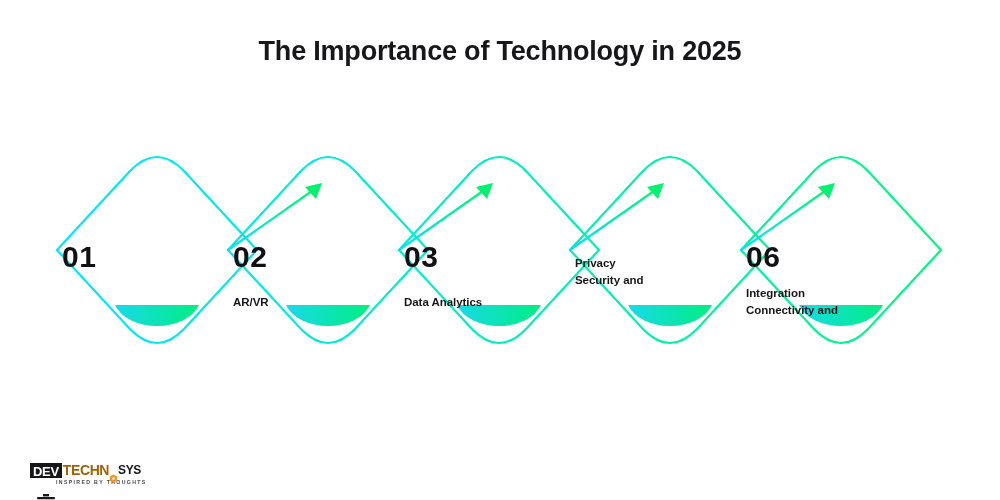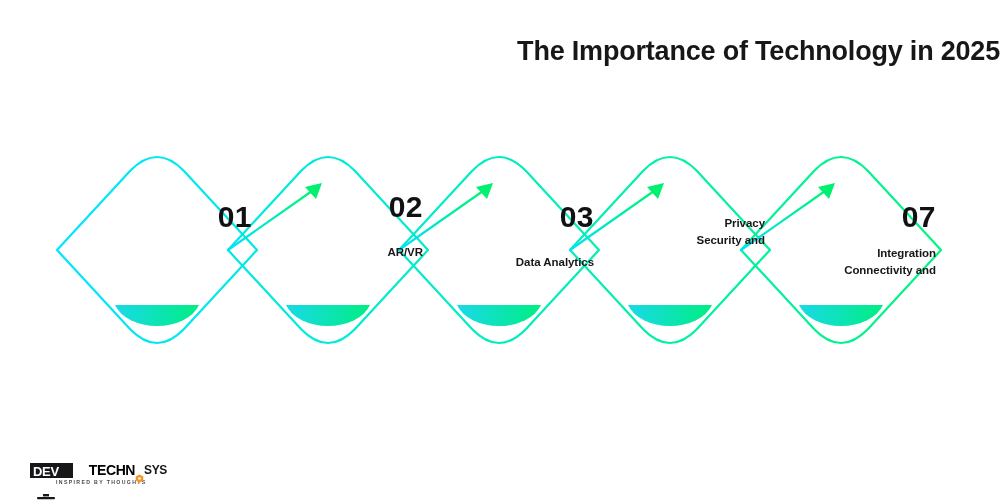--- a/index.html
+++ b/index.html
@@ -25,21 +25,21 @@
     height: 500px;
     background: #ffffff;
   }
 
   
   .title {
     position: absolute;
     left: 0;
     top: 36px;
     width: 1000px;
-    text-align: right;
+    text-align: center;
     font-family: "Liberation Sans", sans-serif;
     font-size: 27px;
     font-weight: 700;
     letter-spacing: -0.2px;
     color: #17171a;
     white-space: nowrap;
   }
 
   
   #diagram {
@@ -47,22 +47,23 @@
     left: 0;
     top: 0;
     width: 1000px;
     height: 500px;
   }
 
   
   .node-text {
     position: absolute;
     width: 190px;
-    text-align: right;
+    text-align: left;
     pointer-events: none;
+    margin-top: 40px;
   }
   .node-num {
     font-family: "Liberation Sans", sans-serif;
     font-size: 30px;
     font-weight: 700;
     color: #111114;
     letter-spacing: 0.5px;
     line-height: 1;
   }
   .node-label {
@@ -89,32 +90,32 @@
     height: 18px;
   }
   .logo-dev {
     background: #17171a;
     color: #ffffff;
     font-family: "Liberation Sans", sans-serif;
     font-size: 13px;
     font-weight: 700;
     letter-spacing: -0.3px;
     line-height: 15px;
-    padding: 1px 14px 1px 3px;
+    padding: 1px 3px 1px 3px;
     height: 15px;
     box-sizing: border-box;
   }
   .logo-techno {
-    color: #000000;
+    color: #a16207;
     font-family: "Liberation Sans", sans-serif;
     font-size: 14px;
     font-weight: 700;
     letter-spacing: -0.4px;
     line-height: 15px;
-    margin-left: 16px;
+    margin-left: 1px;
   }
   .logo-hex {
     display: inline-block;
     width: 9px;
     height: 9px;
     margin: 0 0px;
     position: relative;
     top: 0px;
   }
   .logo-sys {
@@ -232,39 +233,39 @@
     <g>
       <line x1="741" y1="250" x2="825" y2="191" stroke="url(#gradArrow)" stroke-width="2.2" stroke-linecap="round"></line>
       <path d="M 835 183 L 818 187 L 829 199 Z" fill="#00F070"></path>
     </g>
   </svg>
 
   <div class="node-text" style="left:62px; top:202px;">
     <div class="node-num">01</div>
   </div>
 
-  <div class="node-text" style="left:233px; top:192px;">
+  <div class="node-text" style="left:233px; top:202px;">
     <div class="node-num">02</div>
     <div class="node-label"><span>AR/VR</span></div>
   </div>
 
   <div class="node-text" style="left:404px; top:202px;">
     <div class="node-num">03</div>
     <div class="node-label"><span>Data Analytics</span></div>
   </div>
 
   <div class="node-text" style="left:575px; top:202px;">
     <div class="node-label" style="margin-top:13px;">
       <div>Privacy</div>
       <div>Security and</div>
     </div>
   </div>
 
   <div class="node-text" style="left:746px; top:202px;">
-    <div class="node-num">07</div>
+    <div class="node-num">06</div>
     <div class="node-label" style="margin-top:13px;">
       <div>Integration</div>
       <div>Connectivity and</div>
     </div>
   </div>
 
   <div id="logo">
     <div class="logo-row">
       <span class="logo-dev">DEV</span>
       <span class="logo-techno">TECHN</span>

